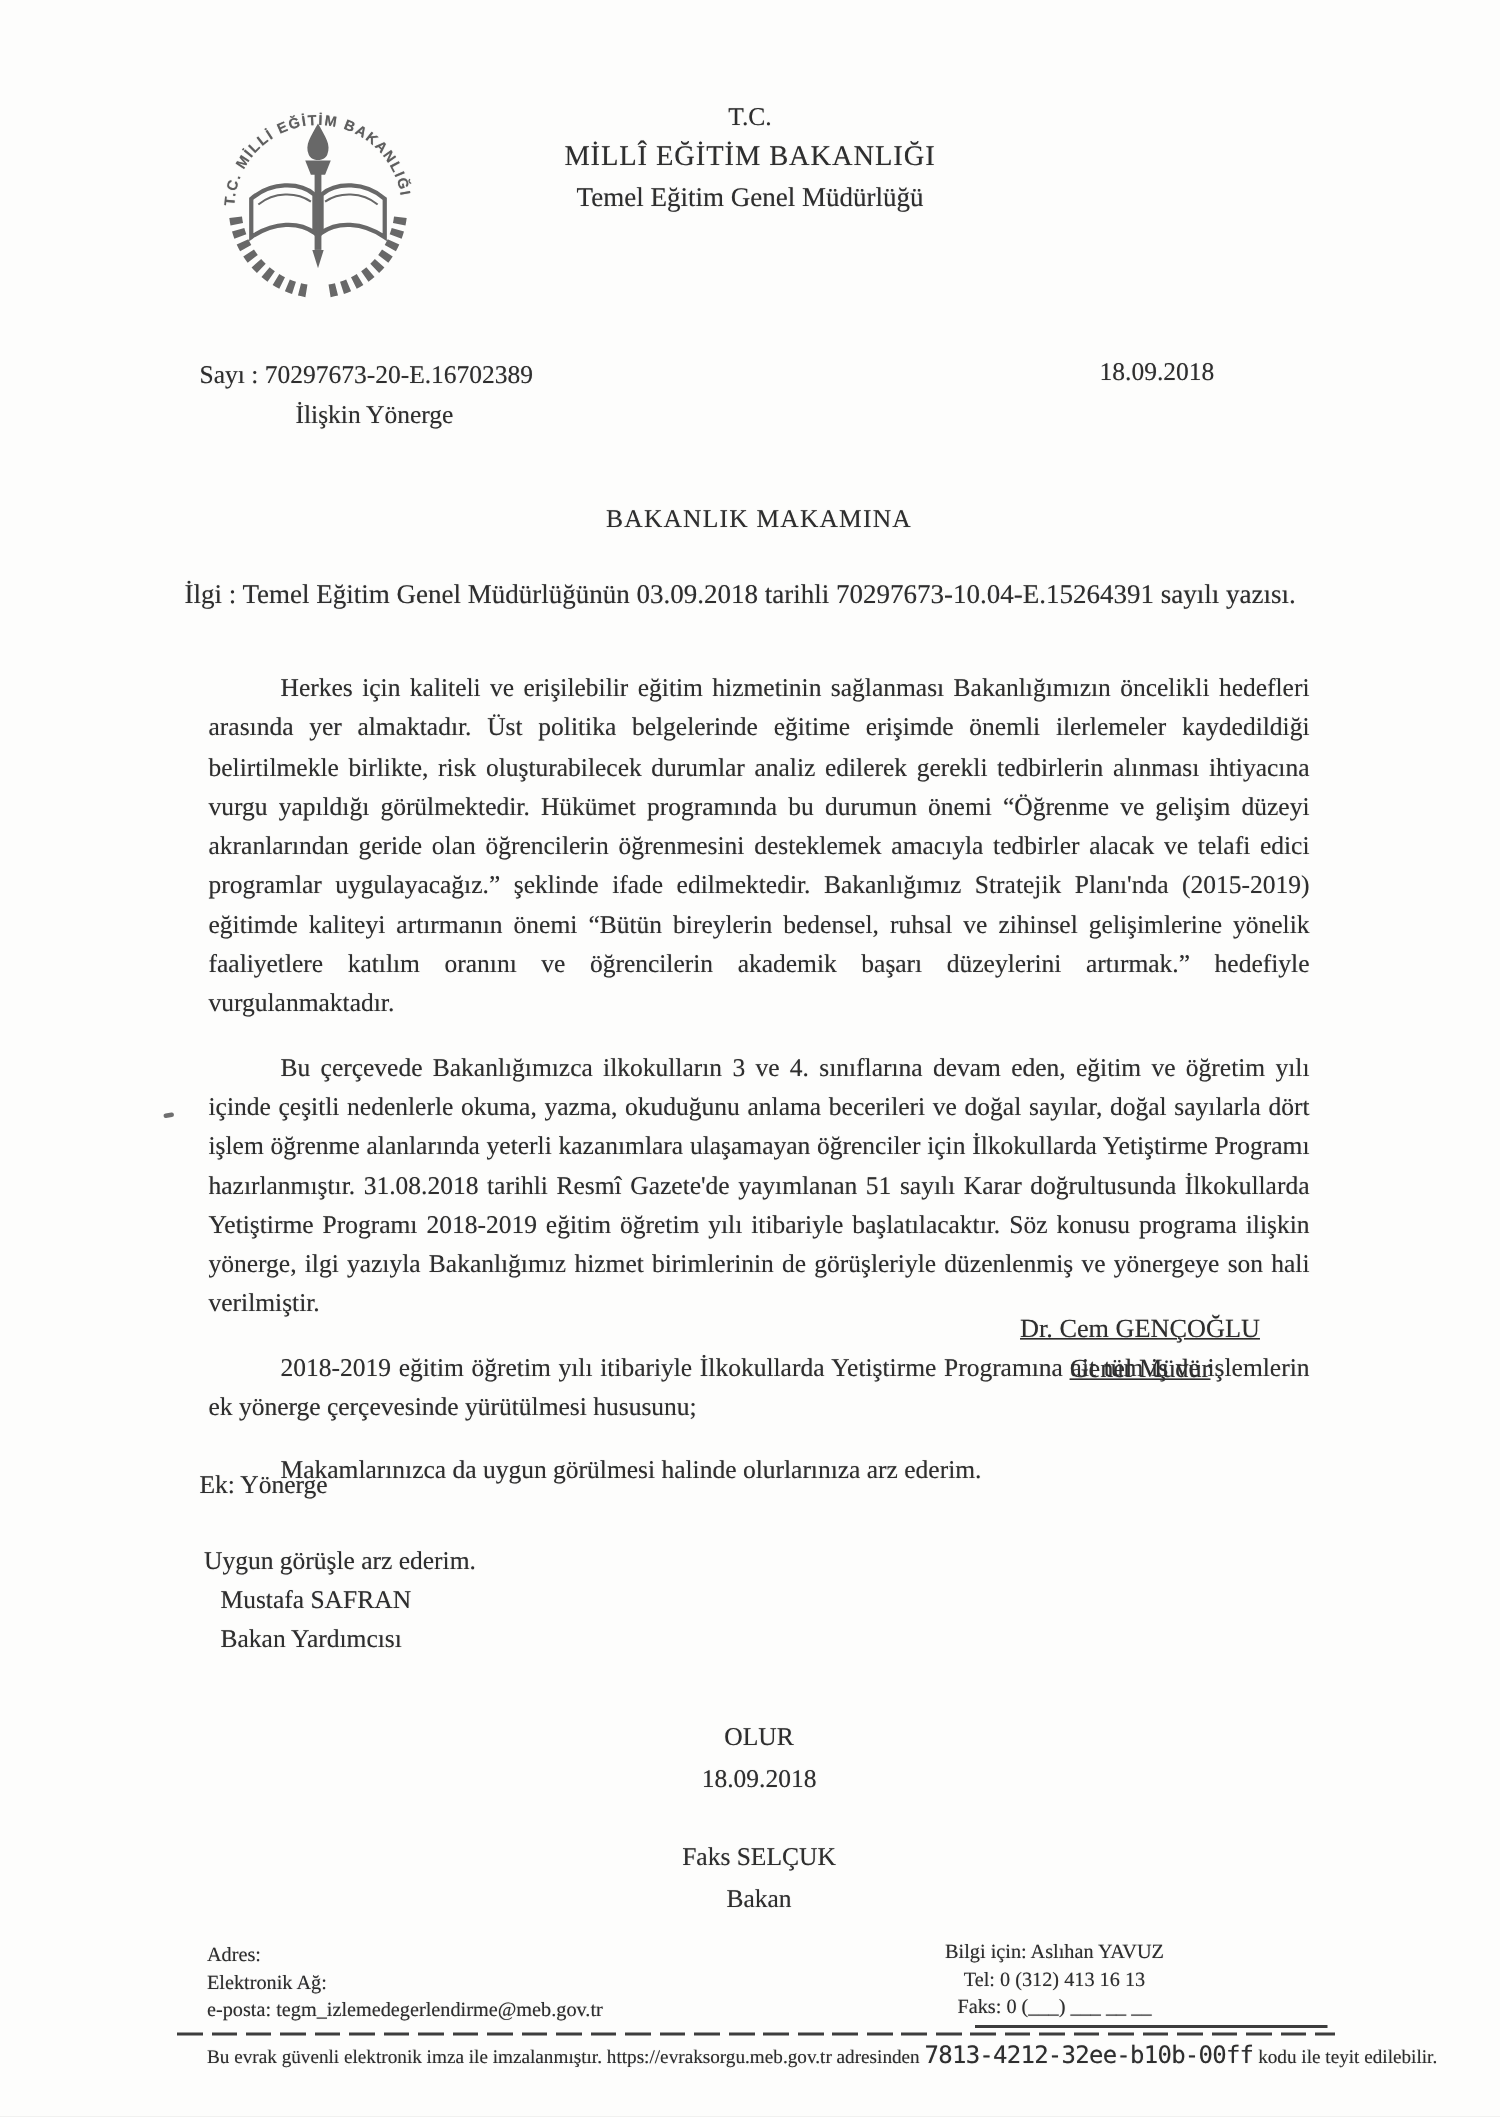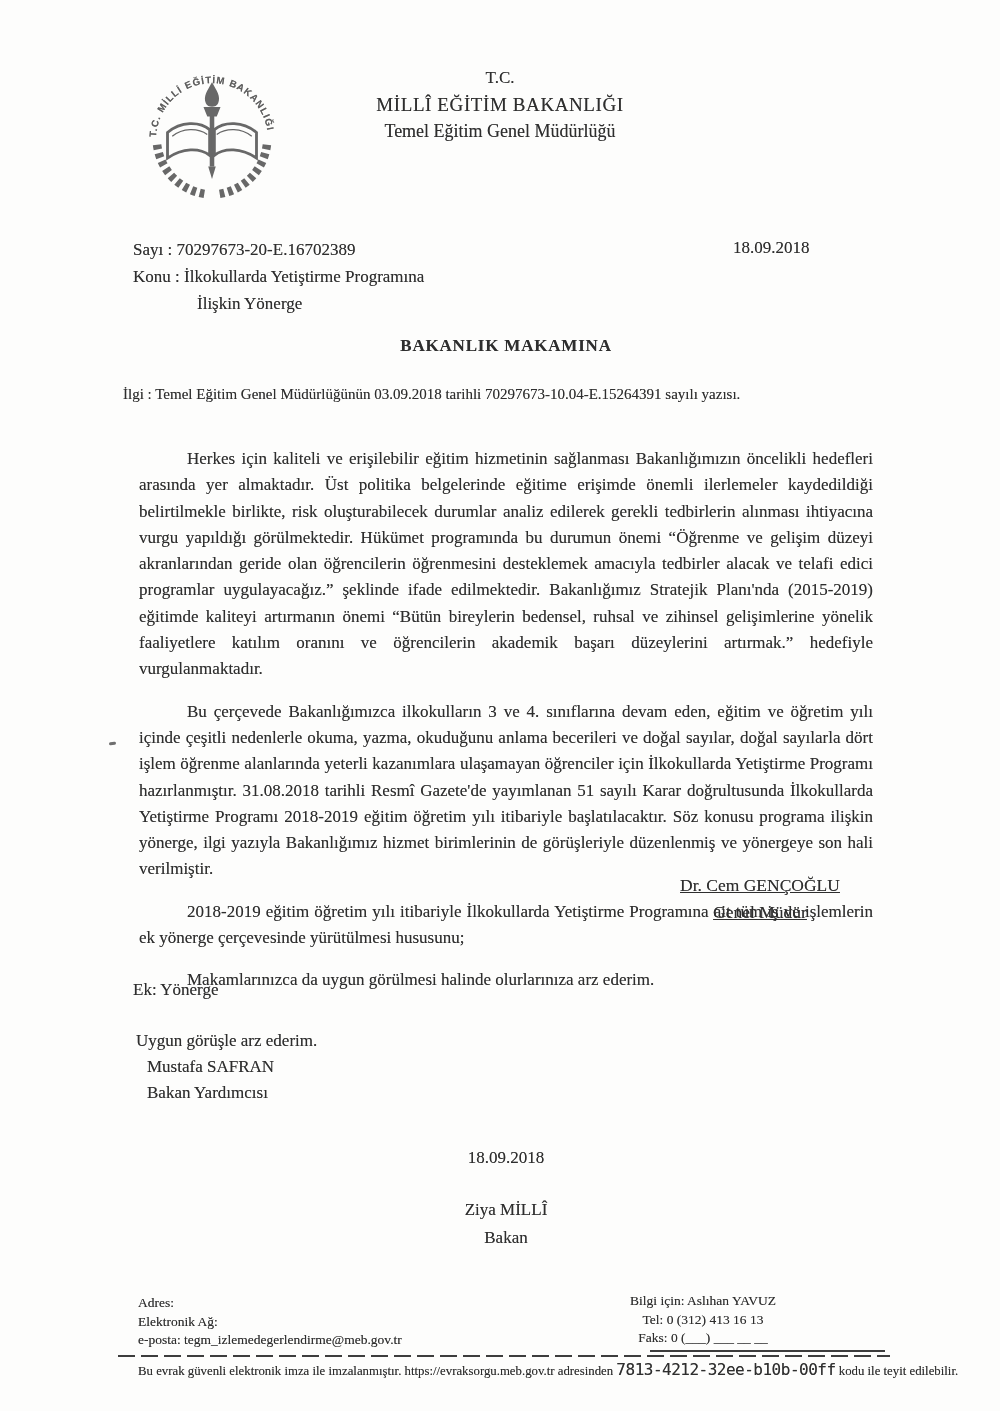--- a/index.html
+++ b/index.html
@@ -20,23 +20,23 @@
   .header-center{left:310px;top:64px;width:380px;text-align:center;line-height:27px;}
   .h-tc{font-size:17px;}
   .h-ministry{font-size:19px;letter-spacing:.6px;}
   .h-dir{font-size:18px;}
 
   
   .meta{left:133px;top:236px;font-size:17px;line-height:27px;}
   .meta .indent{margin-left:64px;}
   .date-top{left:733px;top:238px;font-size:17px;}
 
-  .recipient{left:123px;top:336px;width:766px;text-align:center;font-size:17px;letter-spacing:.8px;font-weight:bold;}
+  .recipient{left:123px;top:336px;width:766px;text-align:center;font-size:17px;letter-spacing:.8px;}
 
-  .ilgi{left:123px;top:386px;width:780px;font-size:15px;white-space:nowrap;}
+  .ilgi{left:123px;top:386px;width:780px;font-size:18px;white-space:nowrap;}
 
   
   .body{left:123px;top:430px;width:766px;font-size:17px;line-height:26.3px;text-align:justify;}
   .body p{margin:16px;text-indent:48px;}
 
   .sig1{left:560px;top:872px;width:400px;text-align:center;font-size:17.5px;line-height:27px;text-decoration:underline;}
 
   .ek{left:133px;top:980px;font-size:17px;}
   .approval{left:136px;top:1028px;font-size:17px;line-height:26px;}
   .approval .sub{padding-left:11px;}
@@ -91,21 +91,20 @@
   </div>
 
   <div class="abs header-center">
     <div class="h-tc">T.C.</div>
     <div class="h-ministry">MİLLÎ EĞİTİM BAKANLIĞI</div>
     <div class="h-dir">Temel Eğitim Genel Müdürlüğü</div>
   </div>
 
   <div class="abs meta">
     <div>Sayı  : 70297673-20-E.16702389</div>
-    <div>Konu : İlkokullarda Yetiştirme Programına</div>
     <div class="indent">İlişkin Yönerge</div>
   </div>
   <div class="abs date-top">18.09.2018</div>
 
   <div class="abs recipient">BAKANLIK MAKAMINA</div>
 
   <div class="abs ilgi">İlgi  : Temel Eğitim Genel Müdürlüğünün 03.09.2018 tarihli 70297673-10.04-E.15264391 sayılı yazısı.</div>
 
   <div class="abs body">
     <p>Herkes için kaliteli ve erişilebilir eğitim hizmetinin sağlanması Bakanlığımızın öncelikli hedefleri arasında yer almaktadır. Üst politika belgelerinde eğitime erişimde önemli ilerlemeler kaydedildiği belirtilmekle birlikte, risk oluşturabilecek durumlar analiz edilerek gerekli tedbirlerin alınması ihtiyacına vurgu yapıldığı görülmektedir. Hükümet programında bu durumun önemi “Öğrenme ve gelişim düzeyi akranlarından geride olan öğrencilerin öğrenmesini desteklemek amacıyla tedbirler alacak ve telafi edici programlar uygulayacağız.” şeklinde ifade edilmektedir. Bakanlığımız Stratejik Planı'nda (2015-2019) eğitimde kaliteyi artırmanın önemi “Bütün bireylerin bedensel, ruhsal ve zihinsel gelişimlerine yönelik faaliyetlere katılım oranını ve öğrencilerin akademik başarı düzeylerini artırmak.” hedefiyle vurgulanmaktadır.</p>
@@ -123,23 +122,24 @@
 
   <div class="abs ek">Ek: Yönerge</div>
 
   <div class="abs approval">
     <div>Uygun görüşle arz ederim.</div>
     <div class="sub">Mustafa SAFRAN</div>
     <div class="sub">Bakan Yardımcısı</div>
   </div>
 
   <div class="abs olur-block">
+    <div>OLUR</div>
     <div>18.09.2018</div>
     <div class="olur-gap"></div>
-    <div>Ziya MİLLÎ</div>
+    <div>Faks SELÇUK</div>
     <div>Bakan</div>
   </div>
 
   <div class="abs footer-left">
     <div>Adres:</div>
     <div>Elektronik Ağ:</div>
     <div>e-posta: tegm_izlemedegerlendirme@meb.gov.tr</div>
   </div>
   <div class="abs footer-right">
     <div>Bilgi için: Aslıhan YAVUZ</div>

